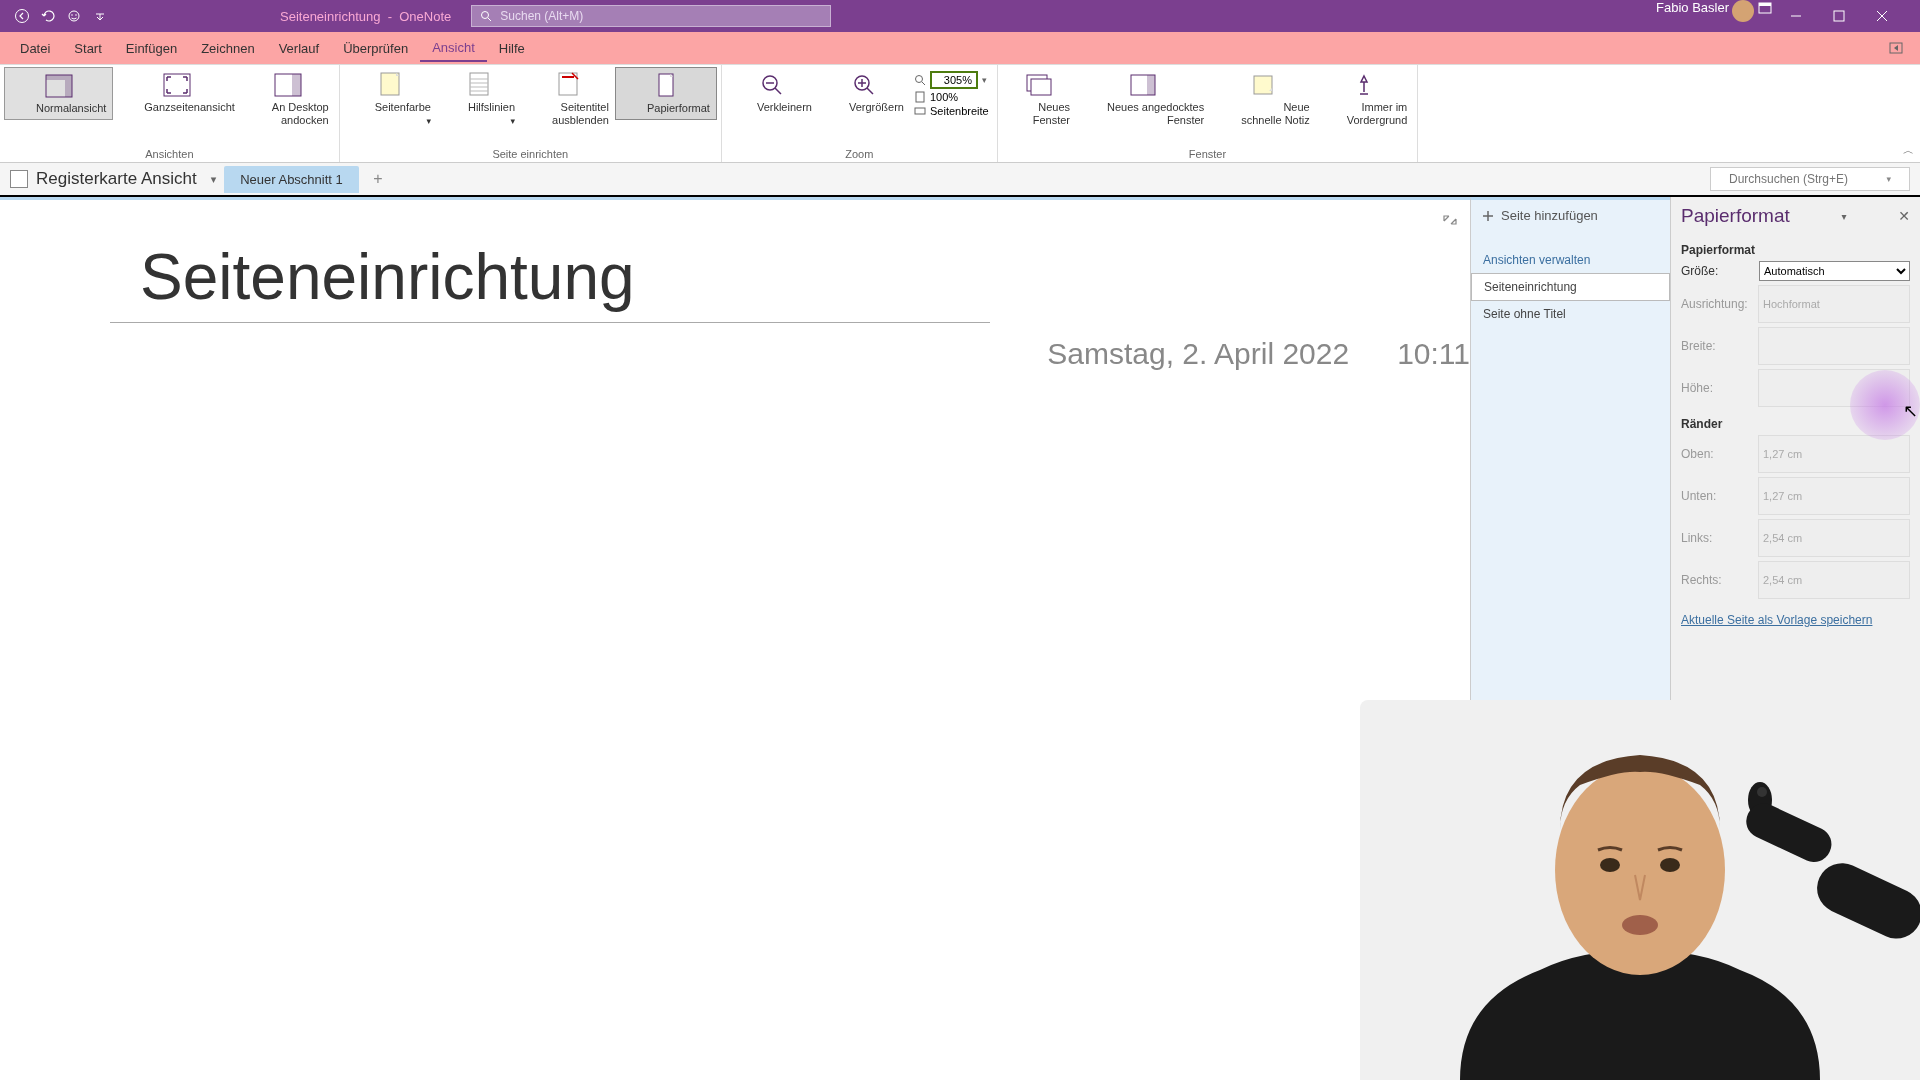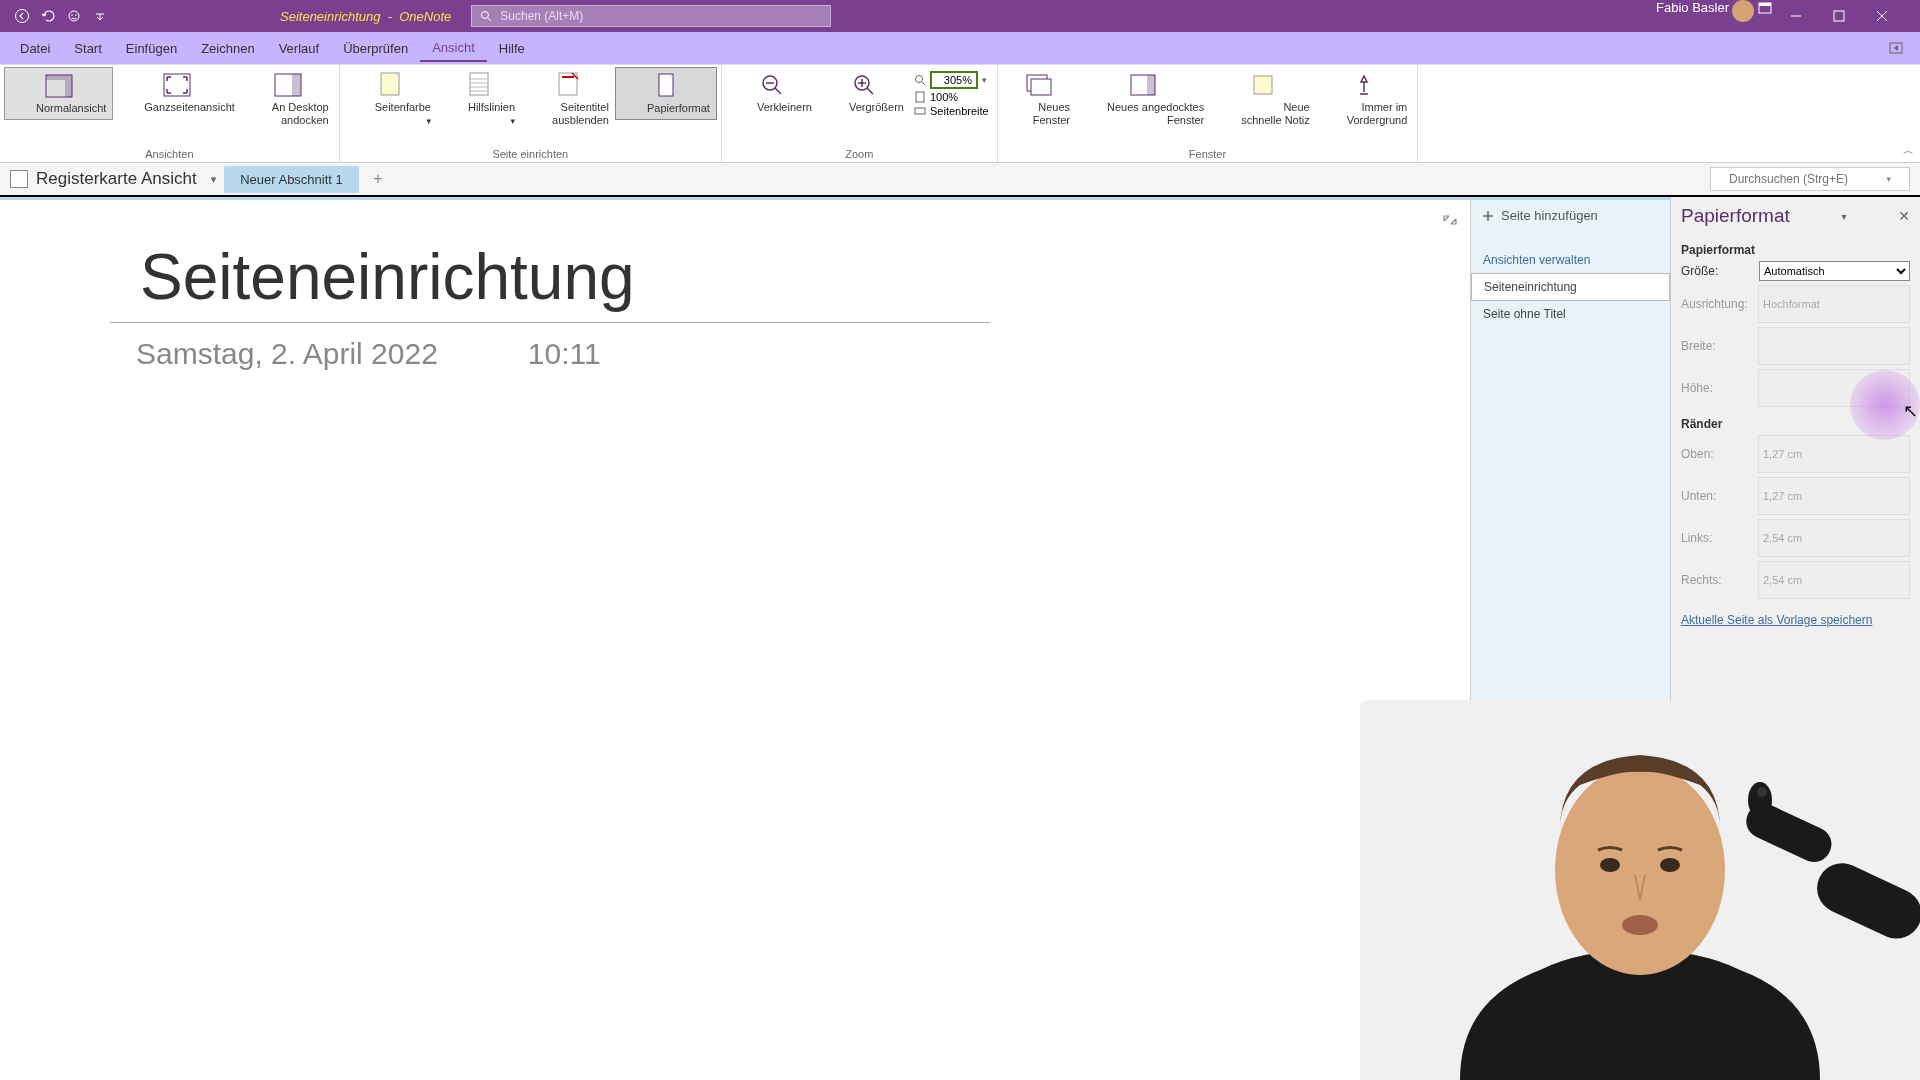--- a/index.html
+++ b/index.html
@@ -3,30 +3,30 @@
 <meta charset="utf-8">
 <style>
 * { margin: 0; padding: 0; box-sizing: border-box; font-family: 'Segoe UI', sans-serif; }
 body { width: 1920px; height: 1080px; overflow: hidden; background: #fff; position: relative; }
 
 
 .titlebar { height: 32px; background: #7b3f8f; display: flex; align-items: center; color: #fff; font-size: 13px; position: relative; }
 .titlebar-left { display: flex; align-items: center; gap: 10px; padding-left: 14px; }
 .tb-icon { width: 16px; height: 16px; display: flex; align-items: center; justify-content: center; cursor: pointer; }
 .titlebar-center { position: absolute; left: 280px; width: 900px; display: flex; align-items: center; gap: 20px; }
-.doc-title { font-size: 13px; color: #fde047; font-style: italic; }
+.doc-title { font-size: 13px; color: #f9a8d4; }
 .search-box { flex: 1; max-width: 360px; height: 22px; background: #a57fb5; border: 1px solid #c8b0d3; display: flex; align-items: center; padding: 0 8px; gap: 8px; }
 .search-box input { background: transparent; border: none; outline: none; color: #fff; font-size: 12px; flex: 1; }
 .search-box input::placeholder { color: #e8daf0; }
 .titlebar-right { margin-left: auto; display: flex; align-items: flex-start; gap: 3px; padding-right: 18px; }
 .avatar { width: 22px; height: 22px; border-radius: 50%; background: #d4a373; }
 .win-btn { width: 40px; height: 32px; display: flex; align-items: center; justify-content: center; cursor: pointer; }
 
 
-.menubar { height: 30px; background: #c4b5fd; display: flex; align-items: center; padding: 16px 8px; border-bottom: 1px solid #ddd; }
+.menubar { height: 30px; background: #fca5a5; display: flex; align-items: center; padding: 16px 8px; border-bottom: 1px solid #ddd; }
 .menu-item { padding: 5px 12px; font-size: 13px; color: #333; cursor: pointer; }
 .menu-item.active { border-bottom: 2px solid #7b3f8f; color: #7b3f8f; }
 .share-icon { margin-left: auto; padding: 4px 8px; cursor: pointer; }
 
 
 .ribbon { height: 98px; background: #fff; display: flex; border-bottom: 1px solid #ccc; position: relative; }
 .ribbon-group { display: flex; flex-direction: column; border-right: 1px solid #ddd; padding: 2px 4px 0; }
 .ribbon-group-items { display: flex; flex: 1; align-items: flex-start; }
 .ribbon-group-label { font-size: 11px; color: #666; text-align: center; padding: 2px 0; }
 .ribbon-btn { display: flex; flex-direction: column; align-items: center; justify-content: flex-start; padding: 4px 6px; cursor: pointer; min-width: 50px; }
@@ -47,21 +47,21 @@
 .section-tab { background: #b8d8f0; padding: 6px 16px; font-size: 13px; color: #333; border-radius: 2px 2px 0 0; cursor: pointer; }
 .add-section { width: 22px; height: 22px; display: flex; align-items: center; justify-content: center; font-size: 16px; color: #888; cursor: pointer; }
 .tab-search { margin-left: auto; width: 200px; height: 24px; border: 1px solid #ccc; display: flex; align-items: center; padding: 0 18px; background: #fff; }
 .tab-search input { border: none; outline: none; flex: 1; font-size: 12px; color: #888; background: transparent; }
 
 
 .main-area { display: flex; height: calc(1080px - 194px); }
 .canvas { flex: 1; background: #fff; padding: 40px 0 0 140px; position: relative; border-top: 3px solid #b8d8f0; }
 .page-title-text { font-size: 64px; color: #333; font-weight: 300; }
 .title-underline { width: 880px; height: 1px; background: #aaa; margin-top: 8px; margin-left: -30px; }
-.date-row { display: flex; gap: 90px; margin-top: 14px; font-size: 30px; color: #888; margin-left: -4px; }
+.date-row { display: flex; gap: 48px; margin-top: 14px; font-size: 30px; color: #888; margin-left: -4px; justify-content: flex-end; }
 .note-container { position: absolute; left: 380px; top: 420px; font-size: 36px; color: #222; }
 .expand-icon { position: absolute; right: 12px; top: 12px; cursor: pointer; color: #888; }
 
 
 .page-panel { width: 200px; background: #e8f2fa; border-left: 1px solid #ccc; display: flex; flex-direction: column; border-top: 3px solid #b8d8f0; }
 .add-page { padding: 8px 10px; font-size: 13px; color: #555; cursor: pointer; display: flex; align-items: center; gap: 6px; }
 .page-spacer { height: 16px; }
 .page-item { padding: 6px 12px; font-size: 12px; color: #444; cursor: pointer; }
 .page-item.link { color: #3b6fa0; }
 .page-item.selected { background: #fff; border: 1px solid #bbb; }

